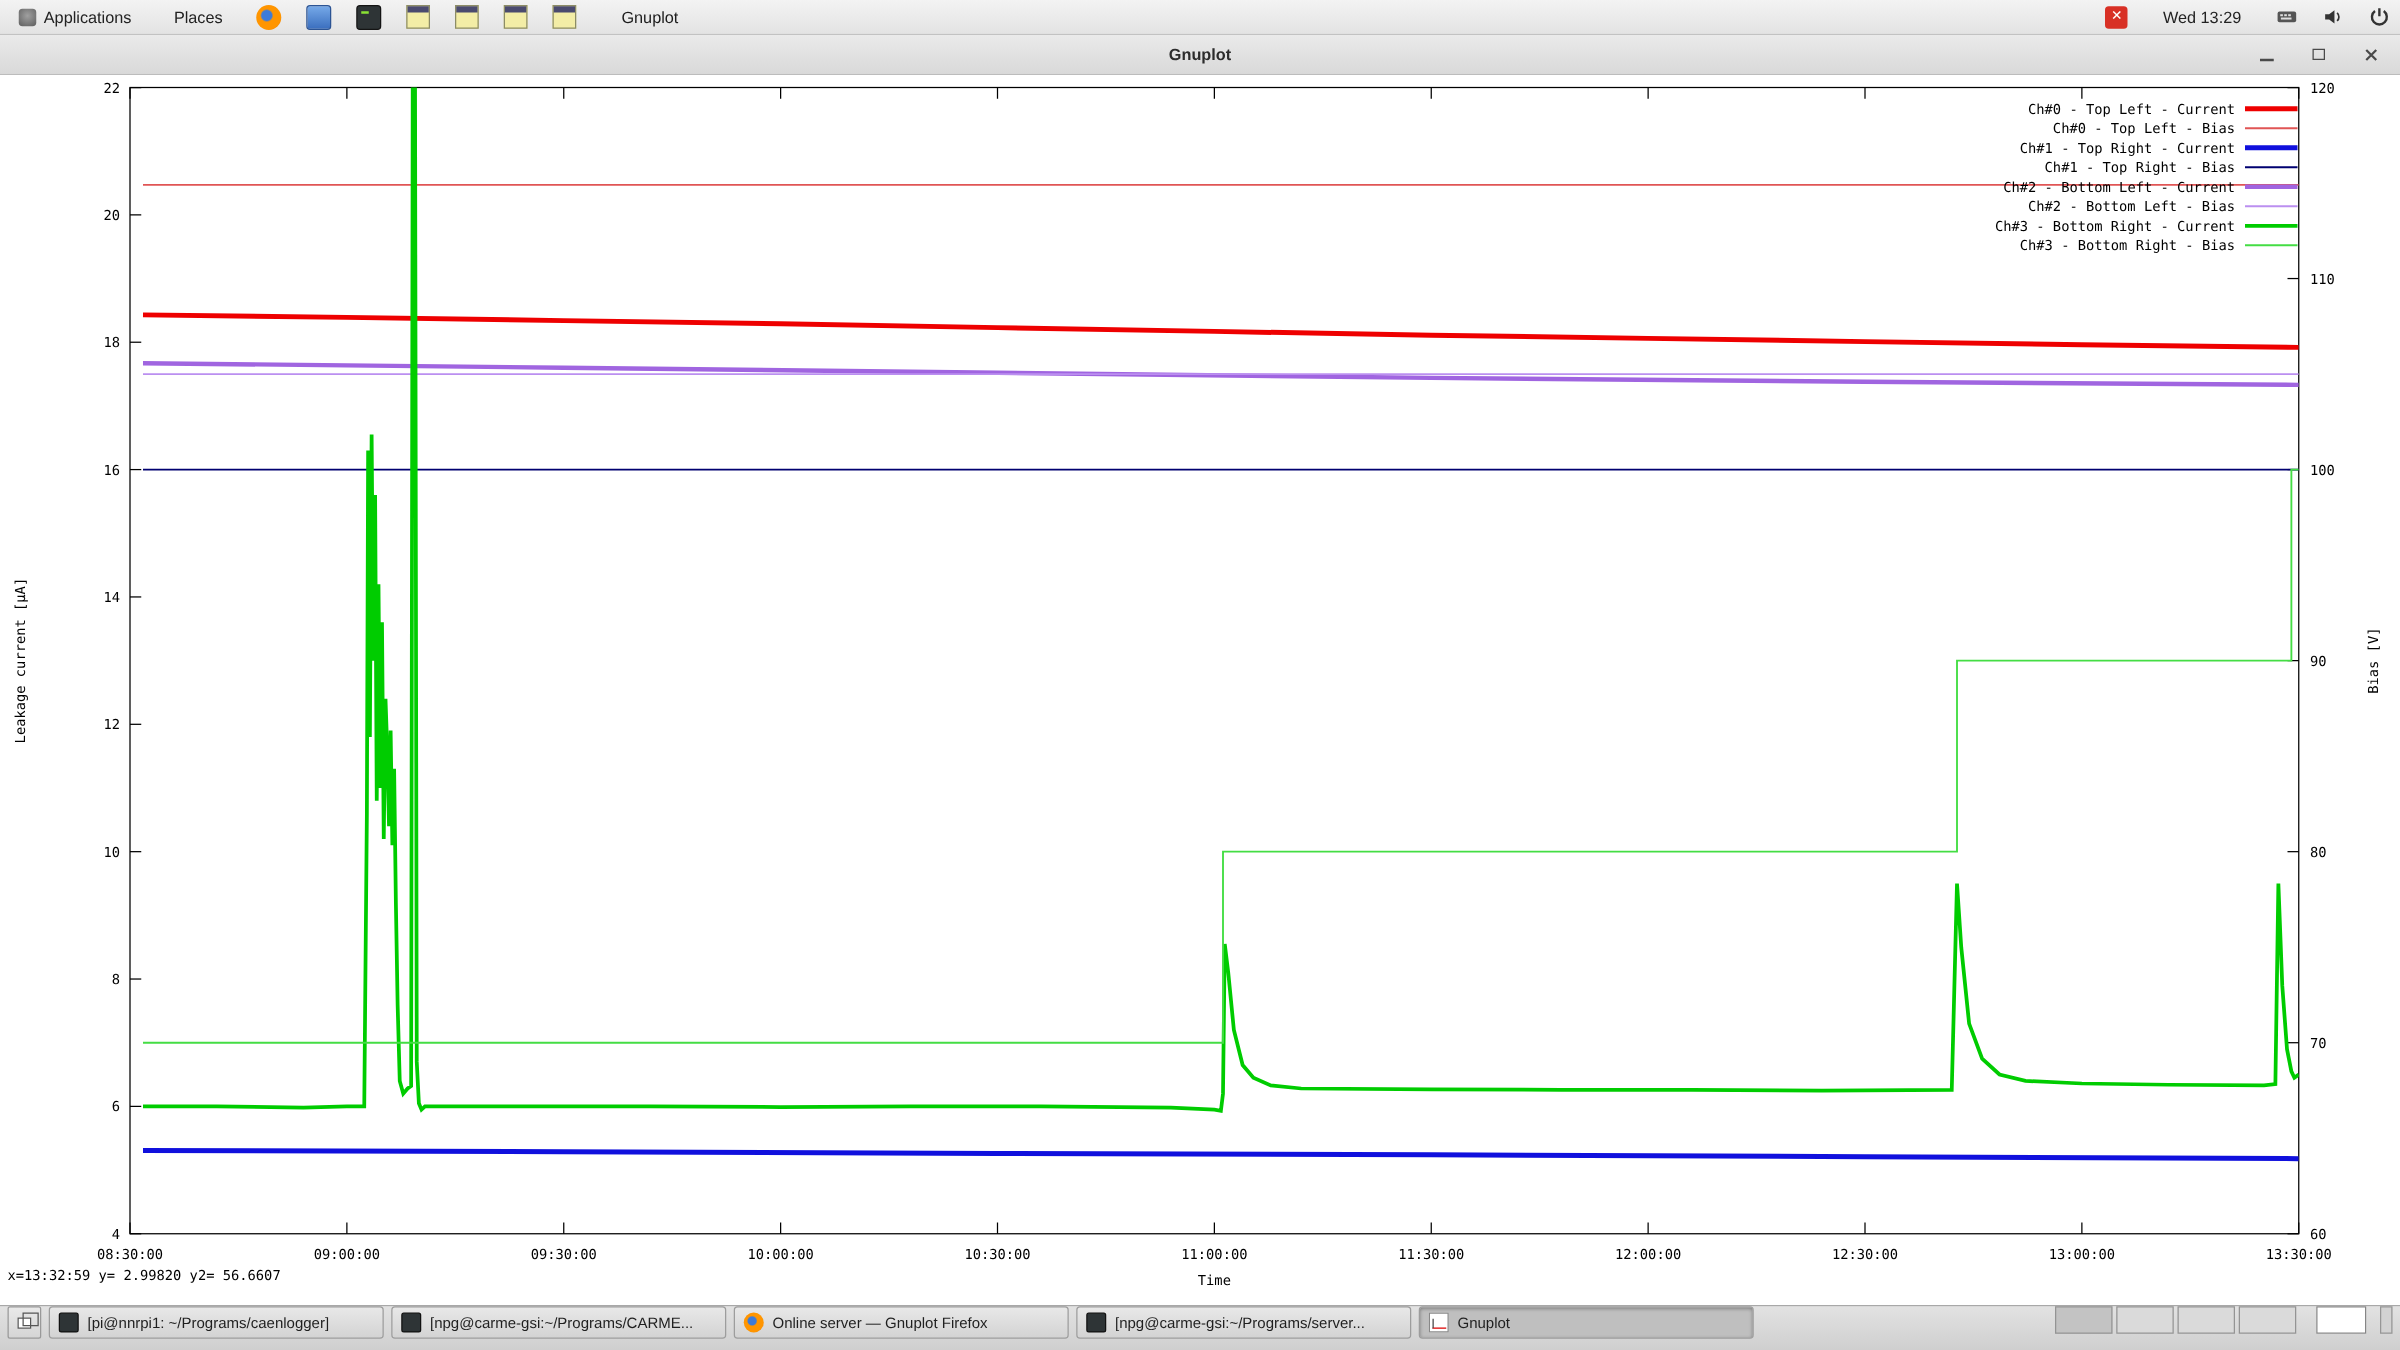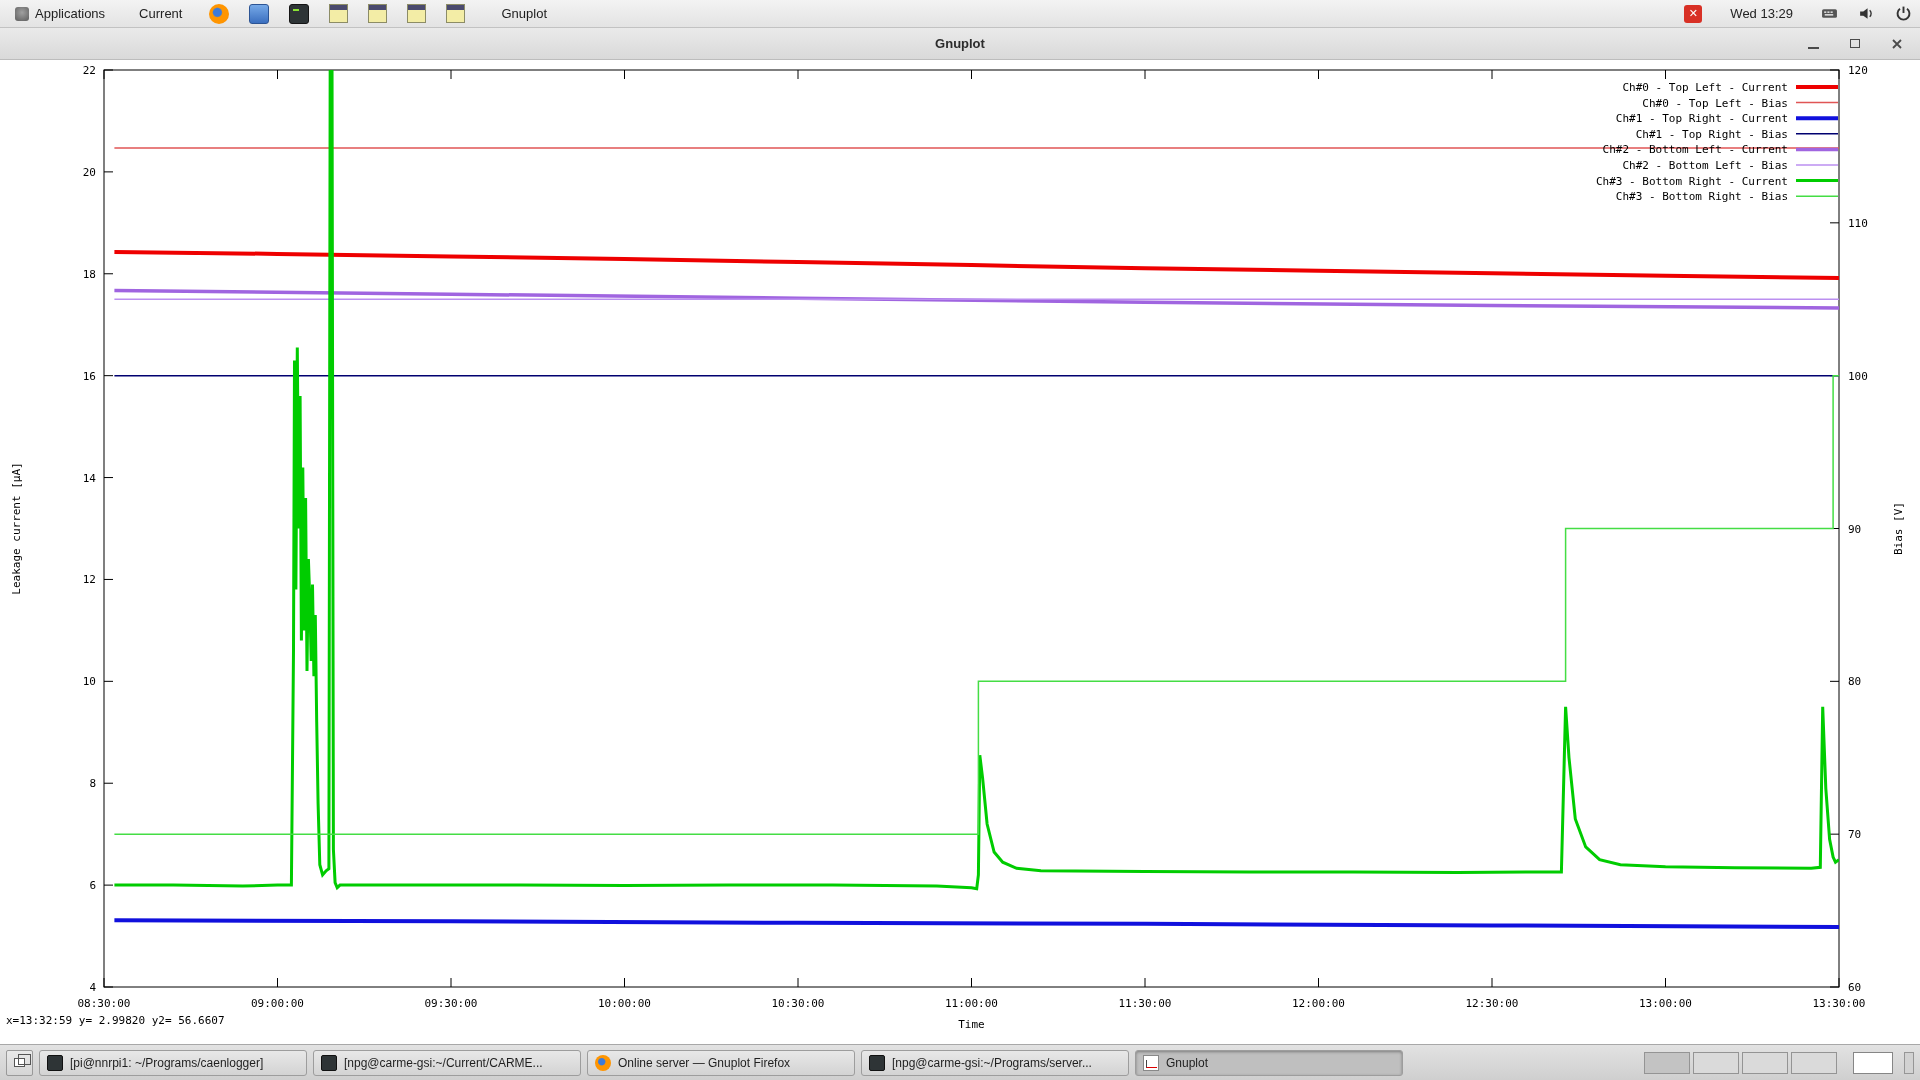--- a/index.html
+++ b/index.html
@@ -44,21 +44,21 @@
   
   .plot-area { position:absolute; top:60px; left:0; width:1920px; height:985px; background:#fff; }
   #chart-svg { position:absolute; left:0; top:0; }
   #chart-svg text { font:11px "DejaVu Sans Mono", monospace; fill:#000; }
   .status-readout { position:absolute; left:6px; top:954px;
     font:11px "DejaVu Sans Mono", monospace; color:#000; }
 
   
   .taskbar { position:absolute; left:0; right:0; bottom:0; height:36px;
     background:linear-gradient(#e2e2e2,#cfcfcf); border-top:1px solid #a8a8a8;
-    display:flex; align-items:center; padding:0 6px; gap:6px; z-index:20; }
+    display:flex; padding:0 6px; gap:6px; z-index:20; }
   .corner-btn { width:27px; height:26px; border:1px solid #999; border-radius:2px;
     background:linear-gradient(#e9e9e9,#d5d5d5); display:flex; align-items:center; justify-content:center; }
   .restore-glyph { position:relative; width:11px; height:9px; border:1px solid #555; background:#fff; }
   .restore-glyph::after { content:""; position:absolute; left:3px; top:-5px; width:11px; height:9px;
     border:1px solid #555; }
   .task-btn { width:268px; height:26px; background:linear-gradient(#e8e8e8,#d3d3d3);
     border:1px solid #9d9d9d; border-radius:3px; display:flex; align-items:center; gap:7px;
     padding:0 7px; font-size:12px; color:#1f1f1f; overflow:hidden; white-space:nowrap; }
   .task-btn.active { background:#bfbfbf; box-shadow:inset 0 1px 3px rgba(0,0,0,.35); }
   .tb-icon { flex:0 0 16px; width:16px; height:16px; }
@@ -81,21 +81,21 @@
 
 <div id="screen">
 
   <div class="top-panel">
     <div class="panel-left">
       <div class="panel-menu">
         <span class="menu-grid-icon"></span>
         <span>Applications</span>
       </div>
       <div class="panel-menu">
-        <span>Current</span>
+        <span>Places</span>
       </div>
       <span class="launcher firefox-ball"></span>
       <span class="launcher files-sq"></span>
       <span class="launcher term-sq"></span>
       <span class="xterm-sq"></span>
       <span class="xterm-sq"></span>
       <span class="xterm-sq"></span>
       <span class="xterm-sq"></span>
       <span class="panel-app-label">Gnuplot</span>
     </div>
@@ -252,21 +252,21 @@
   <div class="taskbar">
     <span class="corner-btn">
       <span class="restore-glyph"></span>
     </span>
     <div class="task-btn">
       <span class="tb-icon terminal"></span>
       <span class="tb-label">[pi@nnrpi1: ~/Programs/caenlogger]</span>
     </div>
     <div class="task-btn">
       <span class="tb-icon terminal"></span>
-      <span class="tb-label">[npg@carme-gsi:~/Current/CARME...</span>
+      <span class="tb-label">[npg@carme-gsi:~/Programs/CARME...</span>
     </div>
     <div class="task-btn">
       <span class="tb-icon firefox"></span>
       <span class="tb-label">Online server — Gnuplot Firefox</span>
     </div>
     <div class="task-btn">
       <span class="tb-icon terminal"></span>
       <span class="tb-label">[npg@carme-gsi:~/Programs/server...</span>
     </div>
     <div class="task-btn active">

